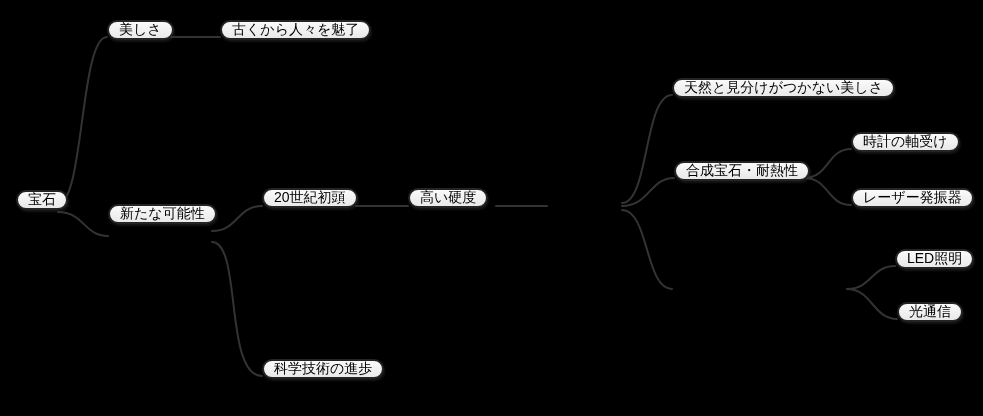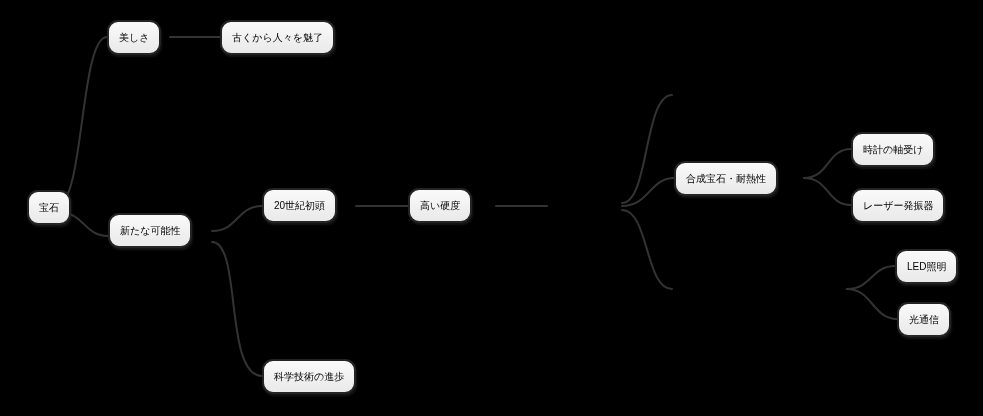--- a/index.html
+++ b/index.html
@@ -23,29 +23,29 @@
   }
   .links path, .links line {
     fill: none;
     stroke: #333333;
     stroke-width: 2;
     stroke-linecap: round;
   }
   .node {
     position: absolute;
     box-sizing: border-box;
-    height: 35px;
+    height: 20px;
     display: inline-flex;
     align-items: center;
     padding: 0 10px;
     background: linear-gradient(#fafafa, #e9e9e9);
     border: 2px solid #242424;
     border-radius: 11px;
     color: #000000;
-    font-size: 10px;
+    font-size: 14px;
     white-space: nowrap;
     box-shadow: 1px 2px 2px rgba(60,60,60,0.35);
   }
 </style>
 </head>
 <body>
 
 <div class="canvas">
 
   <svg class="links" width="983" height="416">
@@ -58,33 +58,34 @@
     <path d="M496,206 L547,206" stroke="#333333"></path>
     <path d="M622,203 C649,203 644,95 672,95" stroke="#333333"></path>
     <path d="M622,206 C649,206 650,178 674,178" stroke="#333333"></path>
     <path d="M622,210 C649,210 645,289 672,289" stroke="#333333"></path>
     <path d="M804,178 C829,178 827,149 851,149" stroke="#333333"></path>
     <path d="M804,178 C829,178 827,205 851,205" stroke="#333333"></path>
     <path d="M847,289 C872,289 871,266 895,266" stroke="#333333"></path>
     <path d="M847,289 C872,289 873,319 897,319" stroke="#333333"></path>
   </svg>
 
-  <div class="node" style="left:27px;top:190px">宝石</div>
+  <div class="node" style="left:16px;top:190px">宝石</div>
 
   <div class="node" style="left:107px;top:20px">美しさ</div>
 
   <div class="node" style="left:220px;top:20px">古くから人々を魅了</div>
 
-  <div class="node" style="left:108px;top:213px">新たな可能性</div>
+  <div class="node" style="left:108px;top:204px">新たな可能性</div>
 
   <div class="node" style="left:262px;top:188px">20世紀初頭</div>
 
   <div class="node" style="left:408px;top:188px">高い硬度</div>
 
 
+  <div class="node" style="left:672px;top:78px">天然と見分けがつかない美しさ</div>
 
   <div class="node" style="left:674px;top:161px">合成宝石・耐熱性</div>
 
   <div class="node" style="left:851px;top:132px">時計の軸受け</div>
 
   <div class="node" style="left:851px;top:188px">レーザー発振器</div>
 
 
   <div class="node" style="left:895px;top:249px">LED照明</div>
 

